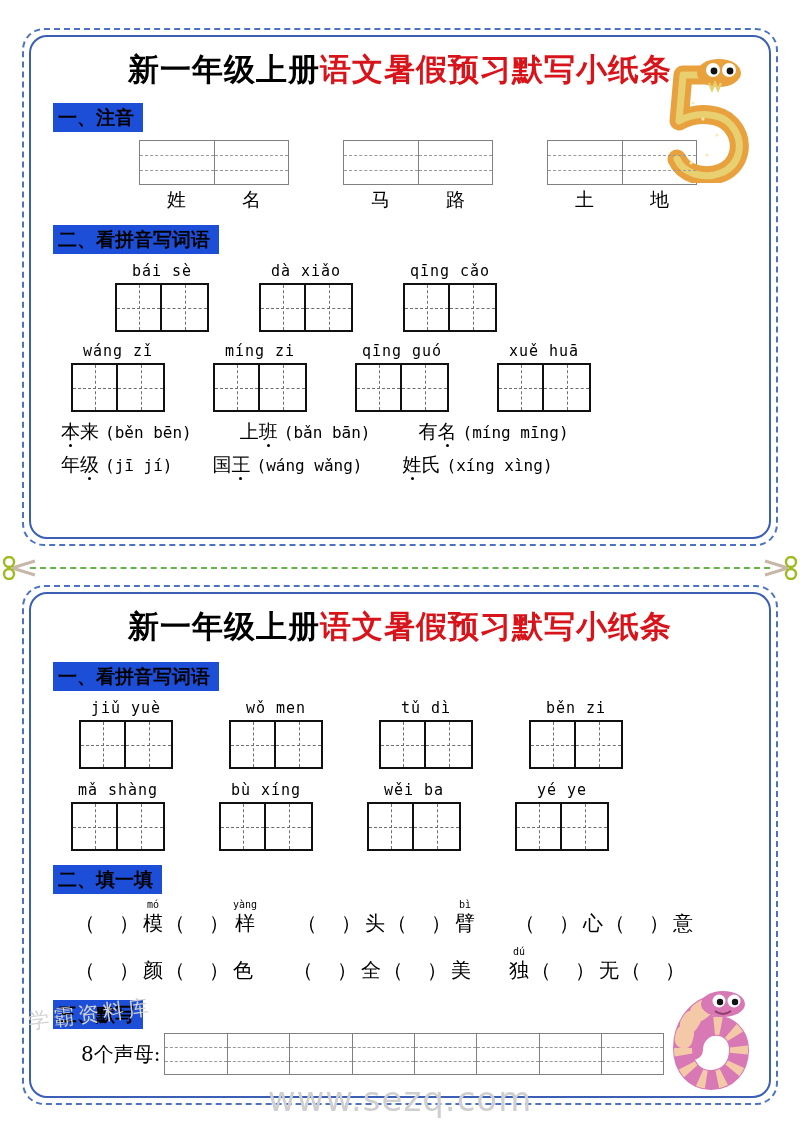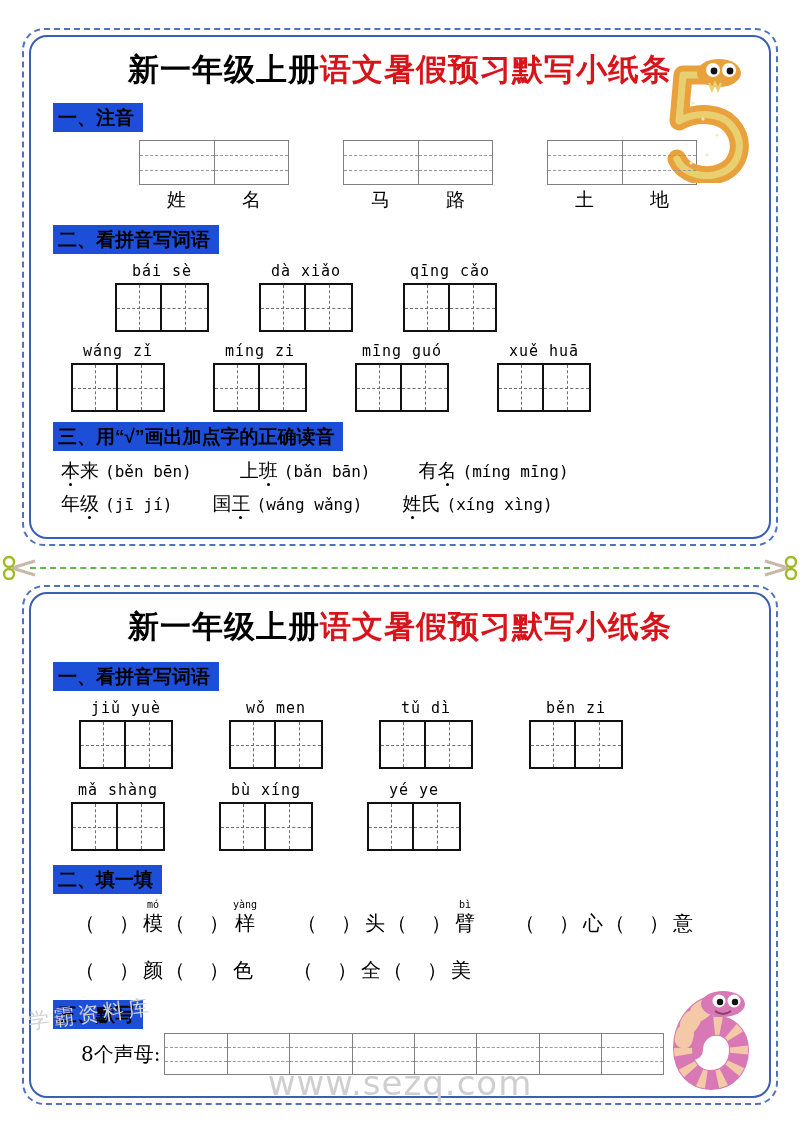--- a/index.html
+++ b/index.html
@@ -178,21 +178,21 @@
   .scissors.right { right: 2px; transform: scaleX(-1); }
 
   
   .mascot { position: absolute; }
   #mascot-5 { right: 8px;  top: 22px;  width: 104px; height: 124px; }
   #mascot-6 { right: 12px; bottom: 6px; width: 100px; height: 100px; }
 
   
   .wm-site {
     position: absolute;
-    left: 0; right: 0; bottom: 28px;
+    left: 0; right: 0; bottom: 12px;
     text-align: center;
     font-family: "DejaVu Sans", sans-serif;
     font-size: 34px;
     color: #cfcfcf;
     letter-spacing: 1px;
     z-index: 30;
     pointer-events: none;
   }
   .wm-lib {
     position: absolute;
@@ -318,38 +318,35 @@
             </div>
         </div>
         <div class="wgroup">
           <div class="pin">míng zi</div>
           <div class="tzg">
               <div class="sq"></div>
               <div class="sq"></div>
             </div>
         </div>
         <div class="wgroup">
-          <div class="pin">mīng guó</div>
+          <div class="pin">qīng guó</div>
           <div class="tzg">
               <div class="sq"></div>
               <div class="sq"></div>
             </div>
         </div>
         <div class="wgroup">
           <div class="pin">xuě huā</div>
           <div class="tzg">
               <div class="sq"></div>
               <div class="sq"></div>
             </div>
         </div>
       </div>
 
-      <div style="margin:10px 0 0 22px;">
-        <span class="sec-head">三、用“√”画出加点字的正确读音</span>
-      </div>
 
       <div class="choice-row" style="margin-left:30px; gap:48px;">
         <div class="choice-item">
           <span class="dotted">本</span><span>来</span>
           <span class="paren">(běn bēn)</span>
         </div>
         <div class="choice-item">
           <span>上</span><span class="dotted">班</span>
           <span class="paren">(bǎn bān)</span>
         </div>
@@ -444,20 +441,27 @@
             </div>
         </div>
         <div class="wgroup">
           <div class="pin">bù  xíng</div>
           <div class="tzg">
               <div class="sq"></div>
               <div class="sq"></div>
             </div>
         </div>
         <div class="wgroup">
+          <div class="pin">wěi  ba</div>
+          <div class="tzg">
+              <div class="sq"></div>
+              <div class="sq"></div>
+            </div>
+        </div>
+        <div class="wgroup">
           <div class="pin">yé  ye</div>
           <div class="tzg">
               <div class="sq"></div>
               <div class="sq"></div>
             </div>
         </div>
       </div>
 
       <div style="margin:14px 0 0 22px;">
         <span class="sec-head">二、填一填</span>
@@ -474,20 +478,23 @@
           <span class="blank">（　）</span><span class="rb"><span class="rt"></span><span class="base">心</span></span><span class="blank">（　）</span><span class="rb"><span class="rt"></span><span class="base">意</span></span>
         </div>
       </div>
 
       <div class="fill-row" style="margin:10px 0 0 42px; gap:38px;">
         <div>
           <span class="blank">（　）</span><span class="rb"><span class="rt"></span><span class="base">颜</span></span><span class="blank">（　）</span><span class="rb"><span class="rt"></span><span class="base">色</span></span>
         </div>
         <div>
           <span class="blank">（　）</span><span class="rb"><span class="rt"></span><span class="base">全</span></span><span class="blank">（　）</span><span class="rb"><span class="rt"></span><span class="base">美</span></span>
+        </div>
+        <div>
+          <span class="rb"><span class="rt">dú</span><span class="base">独</span></span><span class="blank">（　）</span><span>无</span><span class="blank">（　）</span>
         </div>
       </div>
 
       <div style="margin:16px 0 0 22px;">
         <span class="sec-head">三、默写</span>
       </div>
 
       <div class="dict-row" style="margin:4px 0 0 50px;">
         <span class="dict-label">8个声母:</span>
         <div class="fourline" style="width:500px; height:42px;">

